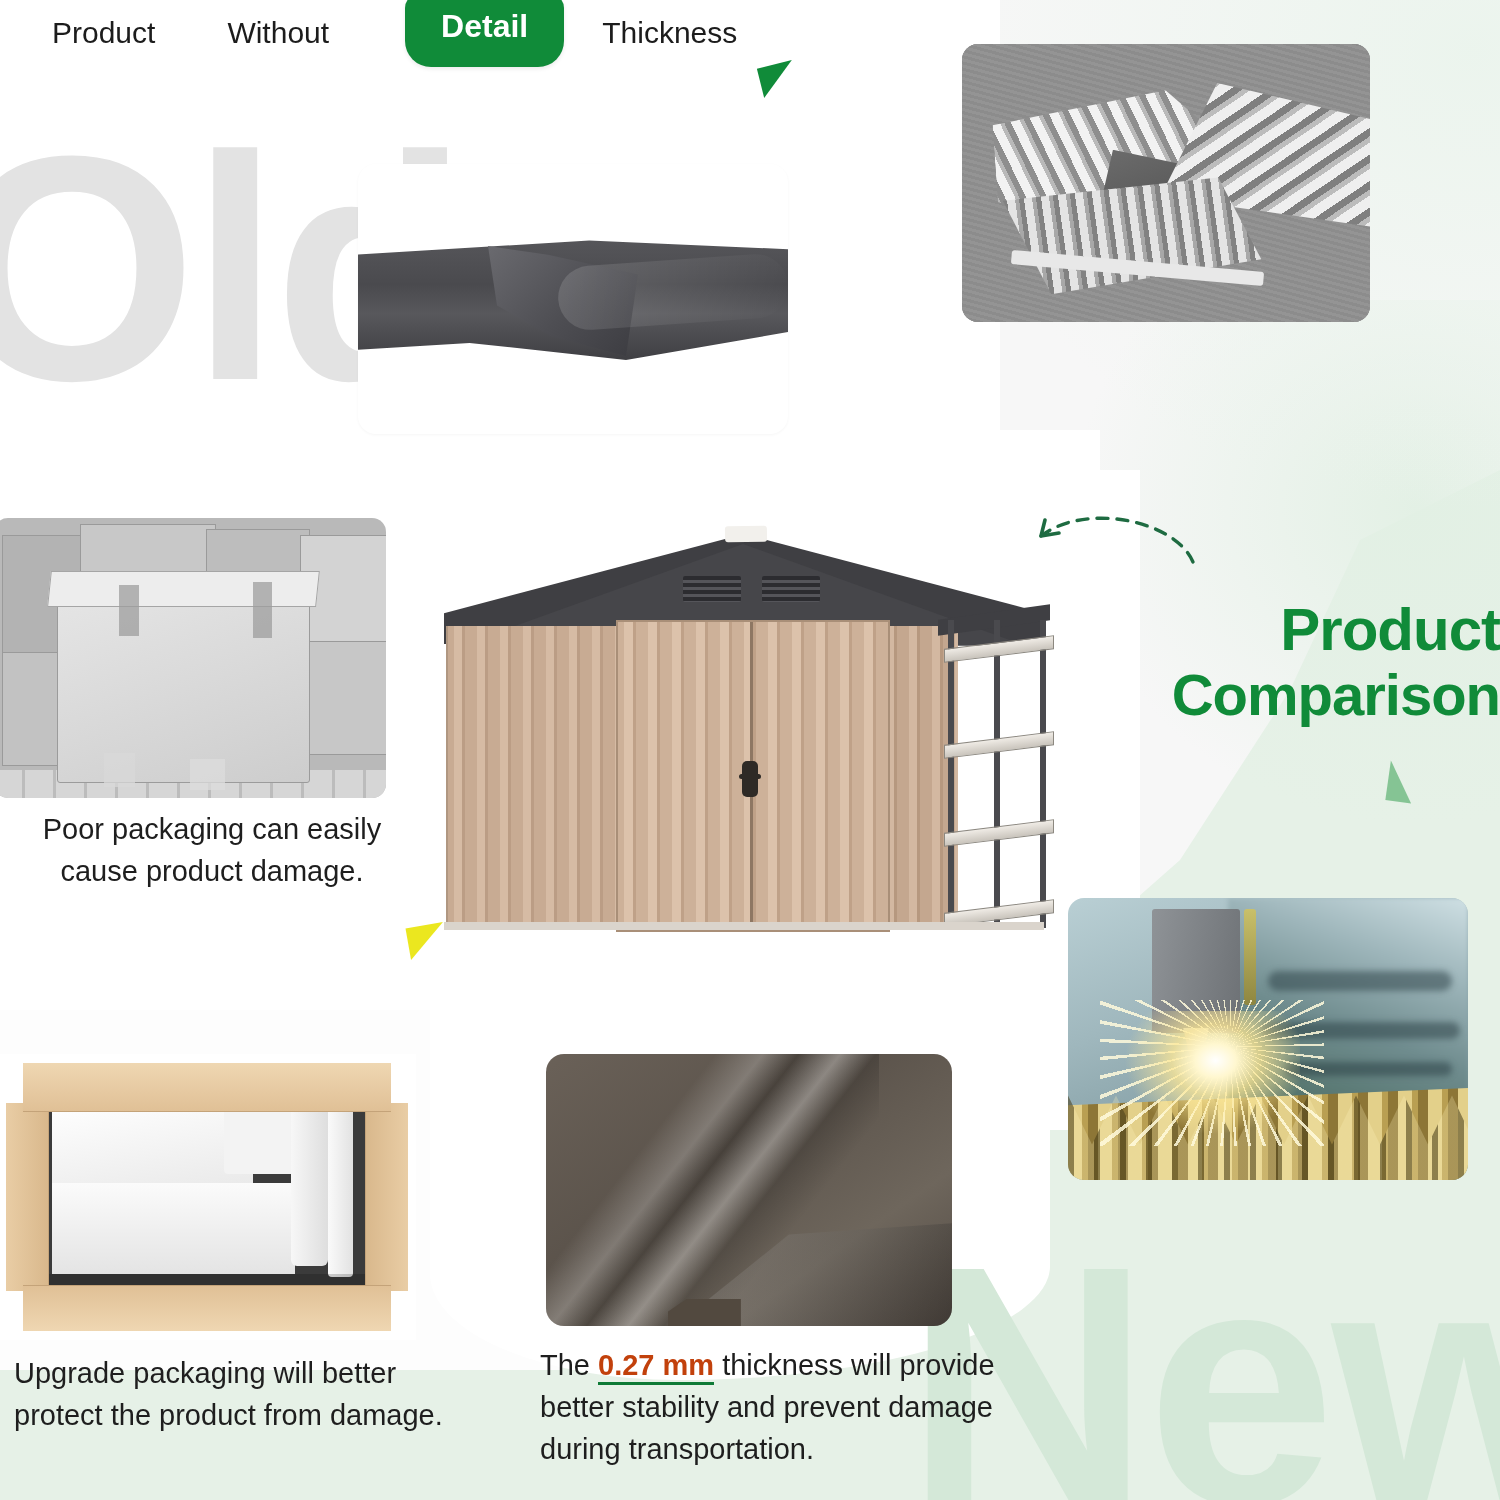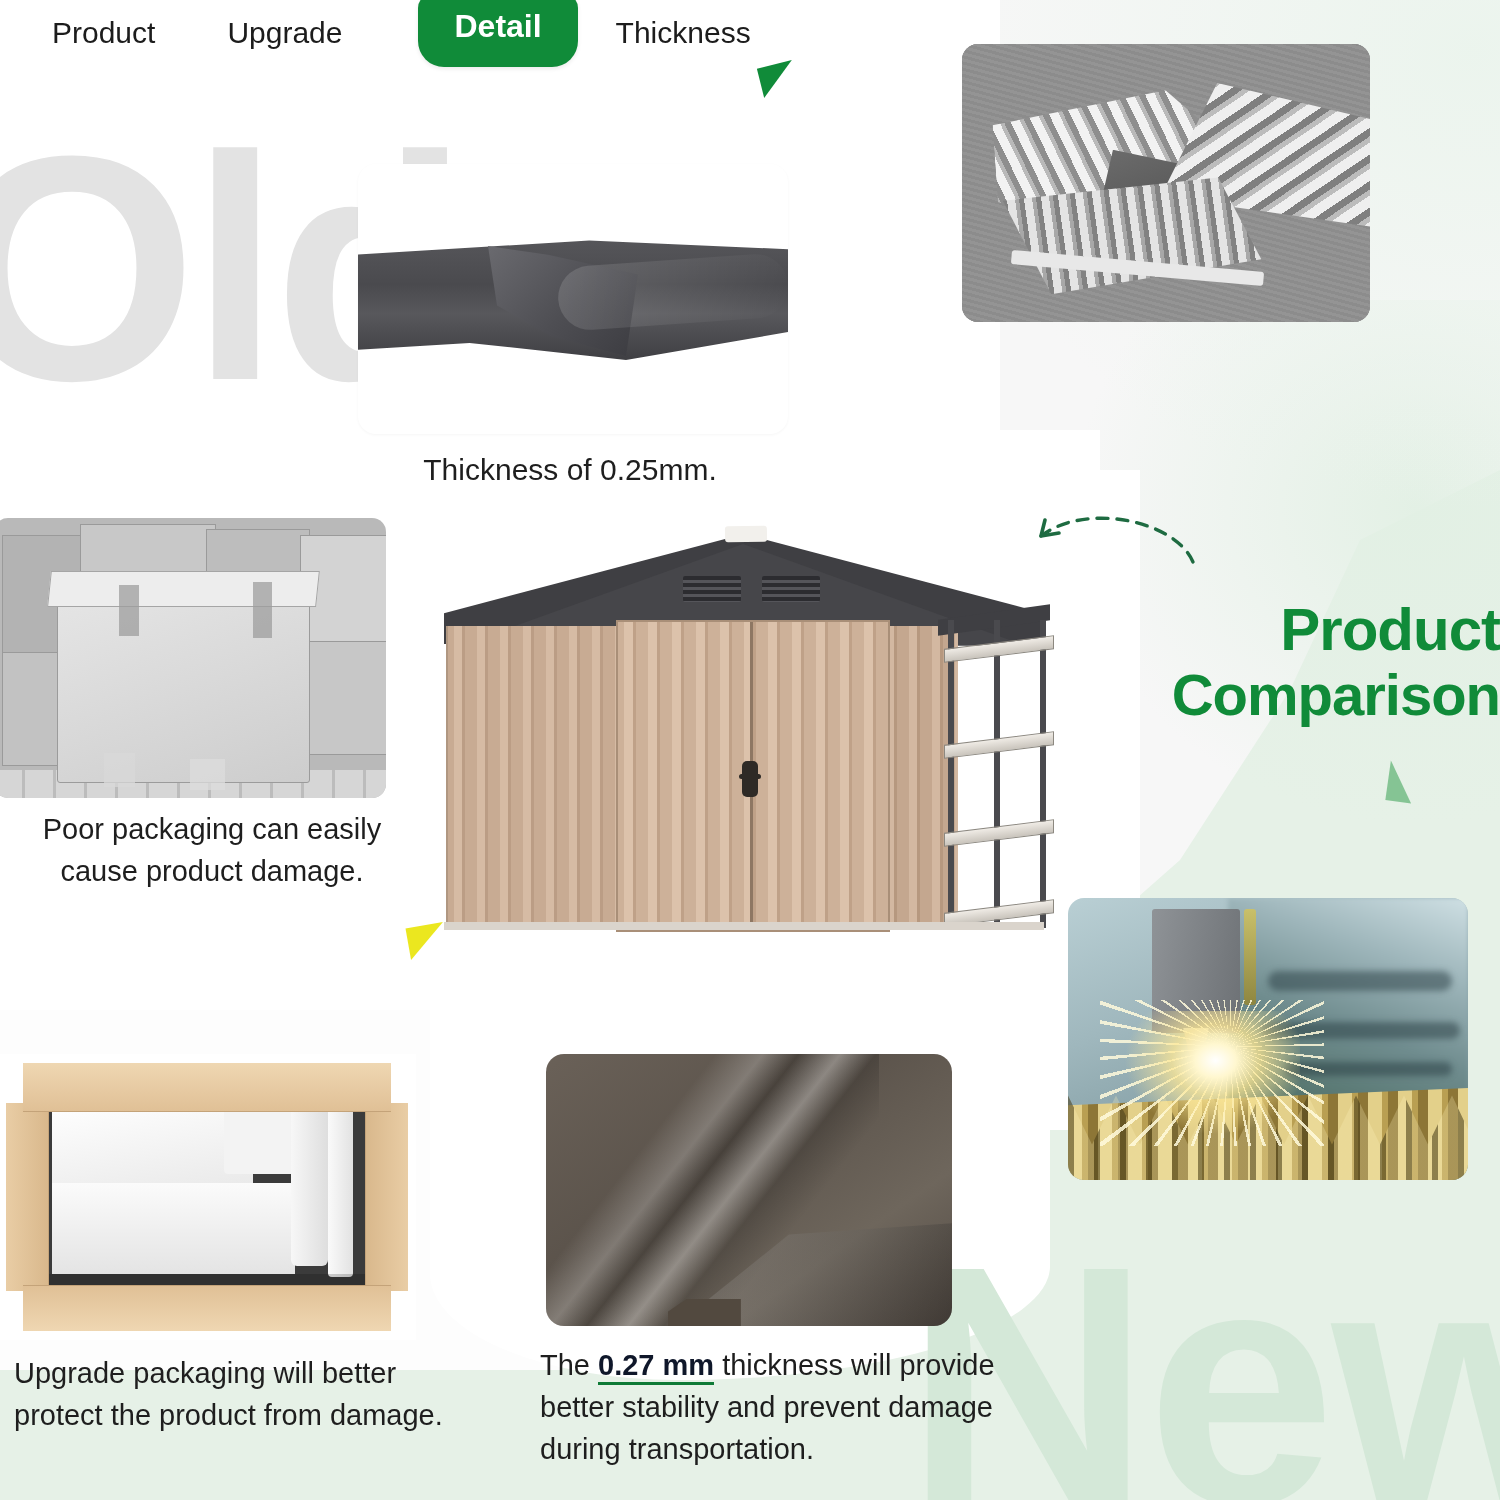--- a/index.html
+++ b/index.html
@@ -436,21 +436,21 @@
     line-height:1.45;
     z-index:20;
   }
   .cap-thickness{left:330px;top:448px;width:480px;font-size:30px;text-align:center;}
   .cap-uneven{left:928px;top:336px;width:520px;font-size:29px;}
   .cap-poor{left:12px;top:808px;width:400px;text-align:center;}
   .cap-upgrade{left:14px;top:1352px;width:450px;}
   .cap-laser{left:1072px;top:1196px;width:420px;}
   .cap-thick27{left:540px;top:1344px;width:500px;}
   .hl{
-    color:#0f172a;font-weight:bold;
+    color:#c2410c;font-weight:bold;
     border-bottom:3px solid #0e7a36;
     padding-bottom:1px;
   }
 
   
   .heading{
     position:absolute;left:1122px;top:596px;width:378px;
     text-align:right;
     color:#108b39;
     font-weight:bold;
@@ -474,21 +474,21 @@
   <div class="bg-white-wedge2"></div>
   <div class="bg-white-patch-mid"></div>
   <div class="bg-white-patch-bot"></div>
   <div class="bg-white-lobe"></div>
 
   <div class="wm wm-old">Old</div>
   <div class="wm wm-new">New</div>
 
   <div class="nav">
     <div class="tab tab-product">Product</div>
-    <div class="tab tab-feature">Upgrade</div>
+    <div class="tab tab-feature">Without</div>
     <div class="tab tab-active">Detail</div>
     <div class="tab tab-dimension">Thickness</div>
   </div>
 
   <div class="tri tri-green"></div>
   <div class="tri tri-yellow"></div>
   <div class="tri tri-lightgreen"></div>
 
   <svg class="dashed-arrow" width="190" height="86" viewBox="0 0 190 86">
     <path d="M178 62 C 160 20, 70 2, 26 36" fill="none" stroke="#1e6b41" stroke-width="3.4" stroke-dasharray="11 9" stroke-linecap="round"></path>
@@ -584,21 +584,20 @@
     <div class="np-ridge"></div>
     <div class="np-edge"></div>
     <div class="np-notch"></div>
   </div>
 
   <div class="heading">
     <div>Product</div>
     <div class="l2">Comparison</div>
   </div>
 
-  <div class="cap cap-thickness">Thickness of 0.25mm.</div>
 
 
   <div class="cap cap-upgrade">Upgrade packaging will better protect the product from damage.</div>
 
   <div class="cap cap-poor">Poor packaging can easily cause product damage.</div>
 
 
   <div class="cap cap-thick27"><span>The </span><span class="hl">0.27 mm</span><span> thickness will provide better stability and prevent damage during transportation.</span></div>
 
 </div>

